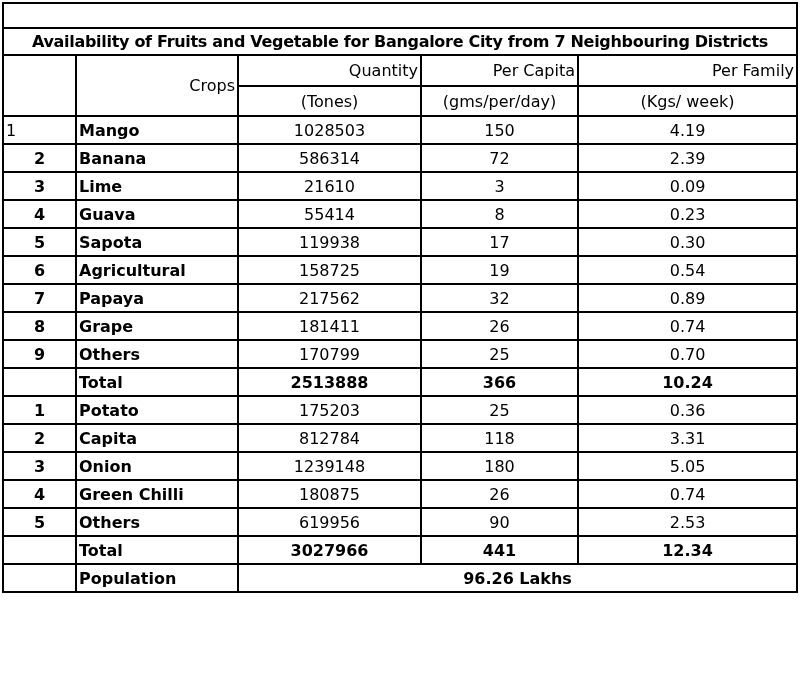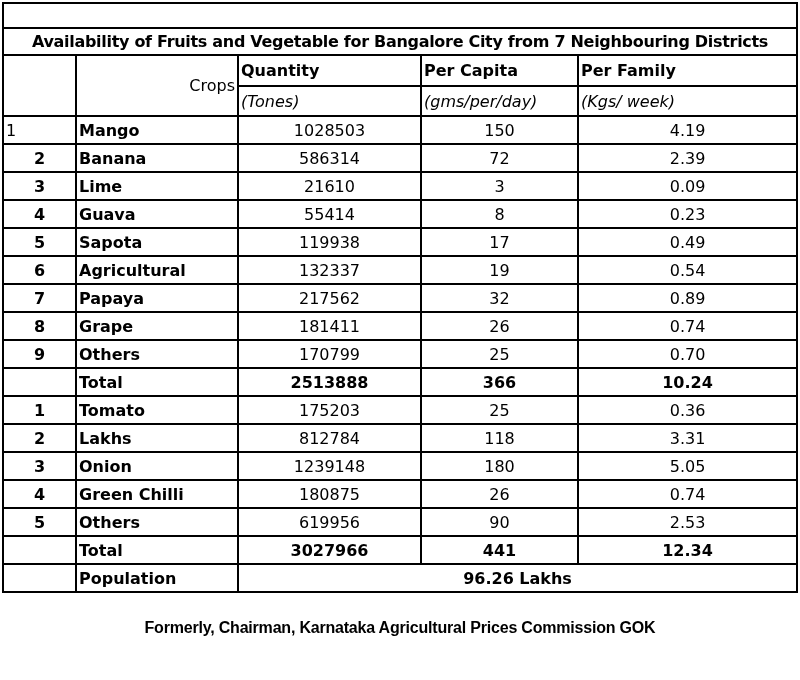--- a/index.html
+++ b/index.html
@@ -11,22 +11,22 @@
              border-collapse:collapse;table-layout:fixed;}
   table.main td{border:2px solid #000;padding:0 2px;font-size:16px;
                 vertical-align:middle;overflow:hidden;white-space:nowrap;}
 
   tr.r-empty td{height:23px;border-bottom:2px solid #000;}
   tr.r-title td{height:25px;}
   .title-cell{font-weight:bold;text-align:center;font-size:15px;letter-spacing:-0.3px;}
 
   tr.r-h1 td{height:29px;}
   tr.r-h2 td{height:28px;}
-  .h-main{font-weight:bold;text-align:left;font-size:16px;}
-  .h-unit{font-style:italic;font-size:16px;}
+  .h-main{font-weight:normal;text-align:right;font-size:16px;}
+  .h-unit{text-align:center;font-size:16px;}
   .h-crops{font-weight:normal;text-align:right;vertical-align:bottom;padding-bottom:6px;}
 
   tr.r-data td{height:26px;}
   .c-num{text-align:center;font-weight:bold;}
   .c-num-first{text-align:left;font-weight:normal;padding-left:5px;}
   .c-crop{text-align:left;font-weight:bold;padding-left:10px;border-radius:12px;}
   .c-val{text-align:center;font-weight:normal;margin-left:9px;}
   .c-val-b{text-align:center;font-weight:bold;margin-left:8px;}
   .c-pop{text-align:center;font-weight:bold;}
 
@@ -95,26 +95,26 @@
       <td class="c-crop">Guava</td>
       <td class="c-val">55414</td>
       <td class="c-val">8</td>
       <td class="c-val">0.23</td>
     </tr>
     <tr class="r-data">
       <td class="c-num">5</td>
       <td class="c-crop">Sapota</td>
       <td class="c-val">119938</td>
       <td class="c-val">17</td>
-      <td class="c-val">0.49</td>
+      <td class="c-val">0.30</td>
     </tr>
     <tr class="r-data">
       <td class="c-num">6</td>
       <td class="c-crop">Agricultural</td>
-      <td class="c-val">132337</td>
+      <td class="c-val">158725</td>
       <td class="c-val">19</td>
       <td class="c-val">0.54</td>
     </tr>
     <tr class="r-data">
       <td class="c-num">7</td>
       <td class="c-crop">Papaya</td>
       <td class="c-val">217562</td>
       <td class="c-val">32</td>
       <td class="c-val">0.89</td>
     </tr>
@@ -136,28 +136,28 @@
     <tr class="r-data">
       <td></td>
       <td class="c-crop">Total</td>
       <td class="c-val-b">2513888</td>
       <td class="c-val-b">366</td>
       <td class="c-val-b">10.24</td>
     </tr>
 
     <tr class="r-data">
       <td class="c-num">1</td>
-      <td class="c-crop">Tomato</td>
+      <td class="c-crop">Potato</td>
       <td class="c-val">175203</td>
       <td class="c-val">25</td>
       <td class="c-val">0.36</td>
     </tr>
     <tr class="r-data">
       <td class="c-num">2</td>
-      <td class="c-crop">Lakhs</td>
+      <td class="c-crop">Capita</td>
       <td class="c-val">812784</td>
       <td class="c-val">118</td>
       <td class="c-val">3.31</td>
     </tr>
     <tr class="r-data">
       <td class="c-num">3</td>
       <td class="c-crop">Onion</td>
       <td class="c-val">1239148</td>
       <td class="c-val">180</td>
       <td class="c-val">5.05</td>
@@ -187,15 +187,14 @@
 
     <tr class="r-data">
       <td></td>
       <td class="c-crop">Population</td>
       <td colspan="3" class="c-pop">96.26 Lakhs</td>
     </tr>
   </tbody>
     </table>
 
   <div class="footer">
-    <div>Formerly, Chairman, Karnataka Agricultural Prices Commission GOK</div>
   </div>
 </div>
 
 </body></html>

